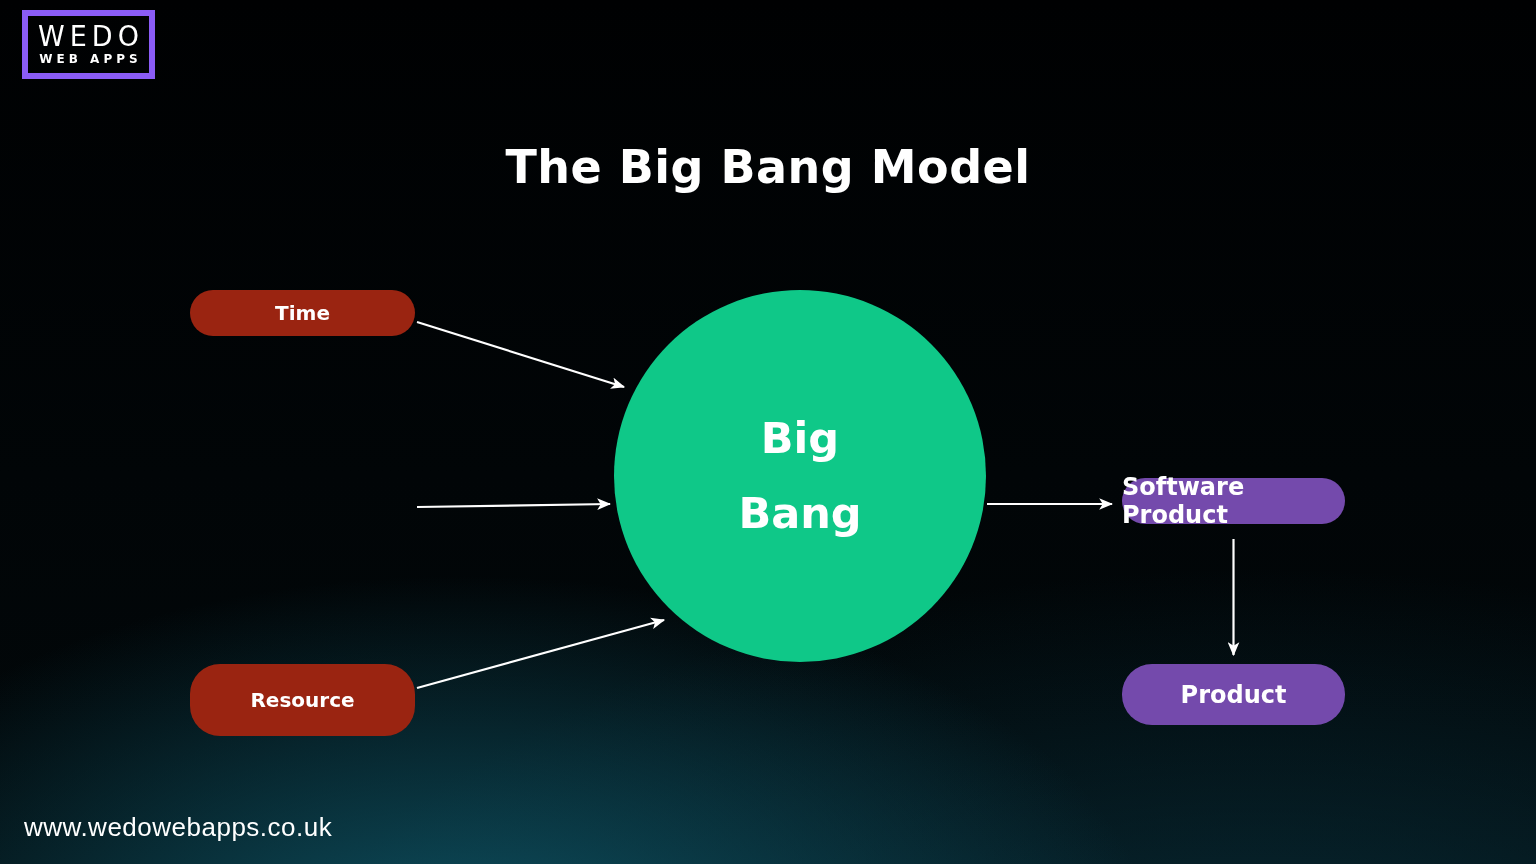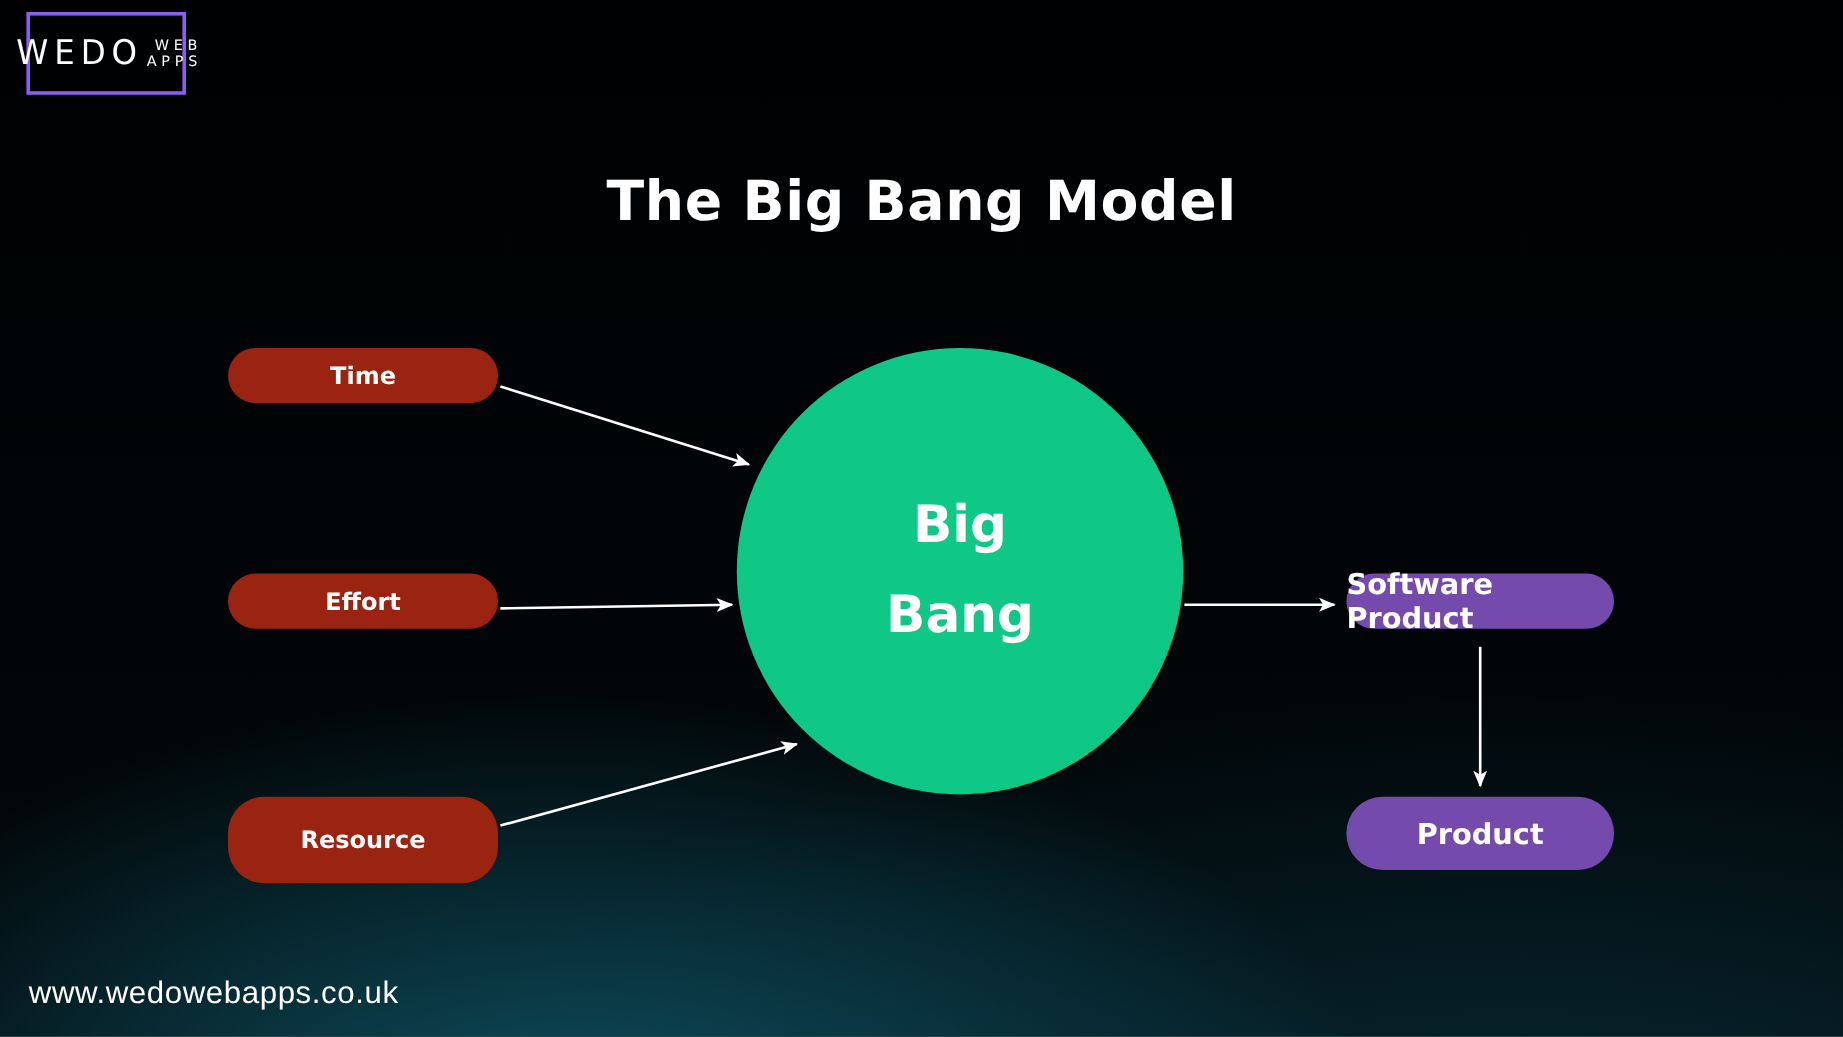--- a/index.html
+++ b/index.html
@@ -22,40 +22,41 @@
     width: 1536px;
     height: 864px;
   }
   
   .logo {
     position: absolute;
     left: 22px;
     top: 10px;
     width: 133px;
     height: 69px;
-    border: 3px solid #8b5cf6;
+    border: 6px solid #8b5cf6;
     box-sizing: border-box;
     display: flex;
+    flex-direction: column;
     align-items: center;
     justify-content: center;
     gap: 3px;
   }
   .logo-line1 {
     font-size: 27px;
     line-height: 27px;
     letter-spacing: 5px;
     font-weight: 400;
     text-indent: 5px;
     transform: scaleY(1.05);
   }
   .logo-line2 {
     font-size: 12px;
     line-height: 13px;
     letter-spacing: 4px;
-    font-weight: 400;
+    font-weight: 700;
     text-indent: 4px;
     text-align: right;
   }
   
   .title {
     position: absolute;
     top: 140px;
     left: 0;
     width: 1536px;
     margin: 0;
@@ -160,23 +161,20 @@
     <line class="arrow-line" x1="417" y1="322" x2="624" y2="387" marker-end="url(#ah)"></line>
     <line class="arrow-line" x1="417" y1="507" x2="610" y2="504" marker-end="url(#ah)"></line>
     <line class="arrow-line" x1="417" y1="688" x2="664" y2="620" marker-end="url(#ah)"></line>
     <line class="arrow-line" x1="987" y1="504" x2="1112" y2="504" marker-end="url(#ah)"></line>
     <line class="arrow-line" x1="1233.5" y1="539" x2="1233.5" y2="655" marker-end="url(#ah)"></line>
   </svg>
 
   <div class="pill input pos-time">
     <span>Time</span>
   </div>
-  <div class="pill input pos-effort">
-    <span>Effort</span>
-  </div>
   <div class="pill input pos-resource">
     <span>Resource</span>
   </div>
 
   <div class="circle">
     <div class="circle-text">
       <div>Big</div>
       <div>Bang</div>
     </div>
   </div>

